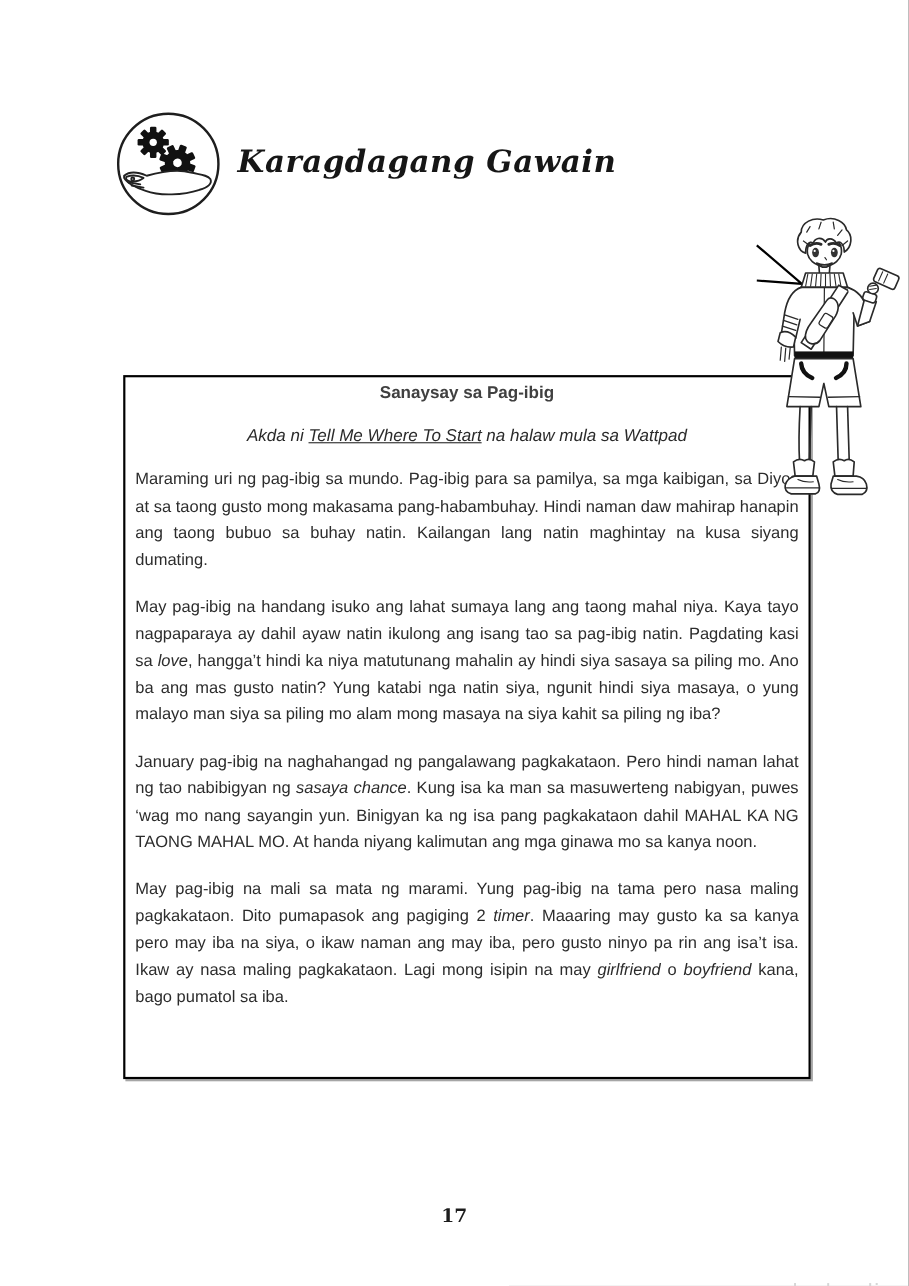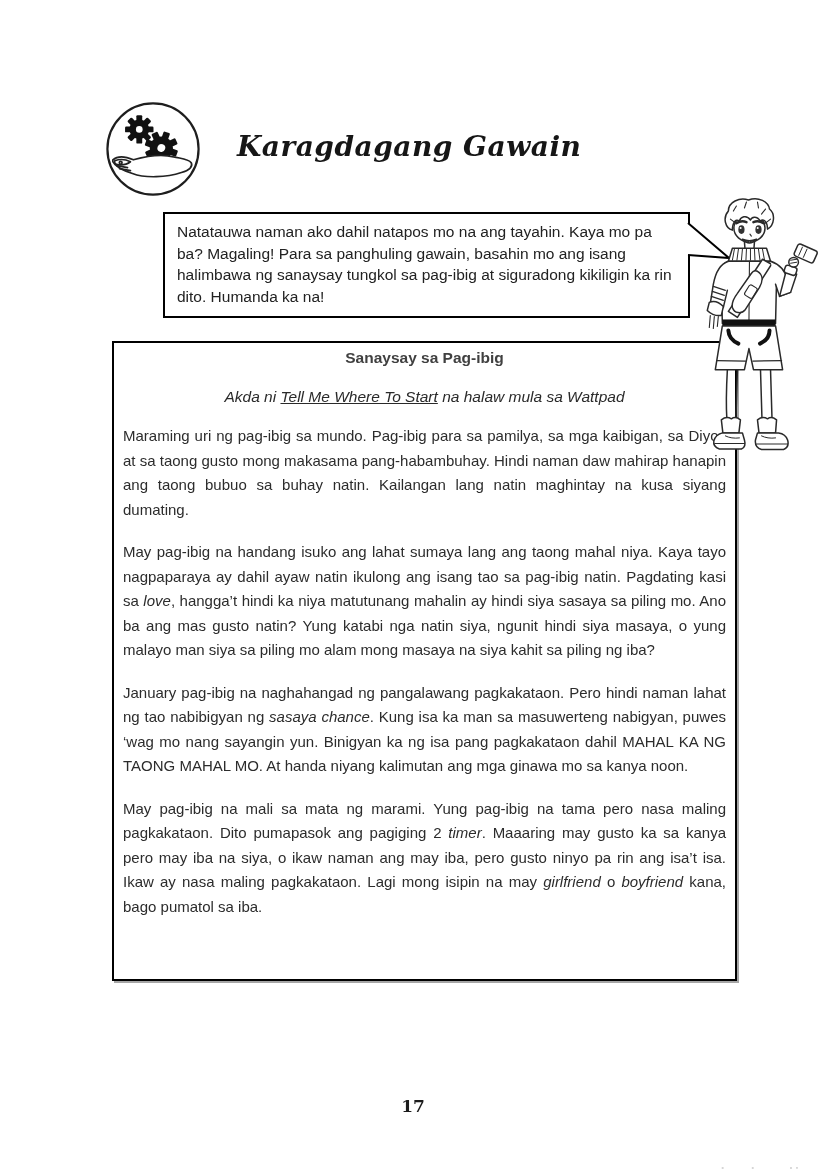--- a/index.html
+++ b/index.html
@@ -10,21 +10,21 @@
     background:#ffffff;
     font-family:"Liberation Sans", sans-serif;
     color:#2e2e2e;
     overflow:hidden;
   }
   
   .icon-circle{
     position:absolute;left:104px;top:100px;width:98px;height:98px;
   }
   .section-title{
-    position:absolute;left:237px;top:130px;margin:0;
+    position:absolute;left:216px;top:130px;margin:0;
     font-family:"DejaVu Serif", serif;
     font-style:italic;font-weight:bold;
     font-size:28px;letter-spacing:.5px;color:#161616;
   }
   
   .speech-bubble{
     position:absolute;left:163px;top:212px;width:527px;height:106px;
     border:2px solid #000;background:#fff;box-sizing:border-box;
     padding:7px 12px 0 12px;
   }
@@ -114,23 +114,20 @@
         <path d="M9,61 C15,56 23,58 30,61 C44,57 60,55 71,58 C80,60 86,60 89,64 C91,68 87,72 79,74 C64,79 42,80 29,75 C19,72 11,67 9,63 Z" fill="#fff"></path>
         <path d="M11,62 Q19,59 27,63 Q22,67 14,66 Q10,65 11,62 Z"></path>
         <path d="M13,67 L24,69 M16,70 L27,72"></path>
         <circle cx="17" cy="64" r="1.4"></circle>
       </g>
     </svg>
   </div>
 
   <h1 class="section-title">Karagdagang Gawain</h1>
 
-  <div class="speech-bubble">
-    <p>Natatauwa naman ako dahil natapos mo na ang tayahin.  Kaya mo pa ba?  Magaling!  Para sa panghuling gawain, basahin mo ang isang halimbawa ng sanaysay tungkol sa pag-ibig at siguradong kikiligin ka rin dito. Humanda ka na!</p>
-  </div>
   <svg class="bubble-tail" viewBox="0 0 46 44">
     <path d="M2,4 L43,39 L2,36" fill="#ffffff" stroke="#000" stroke-width="2" stroke-linejoin="miter"></path>
   </svg>
 
   <svg class="character" viewBox="0 0 120 262">
     <g stroke="#2a2a2a" stroke-width="1.5" fill="none" stroke-linecap="round" stroke-linejoin="round">
 
       <ellipse cx="48" cy="31" rx="15.5" ry="13.8" fill="#fff"></ellipse>
 
       <path d="M31,33 C24,31 21,21 27,14 C27,5 38,0 47,3 C57,-1 67,5 68,12 C74,17 73,28 66,32

